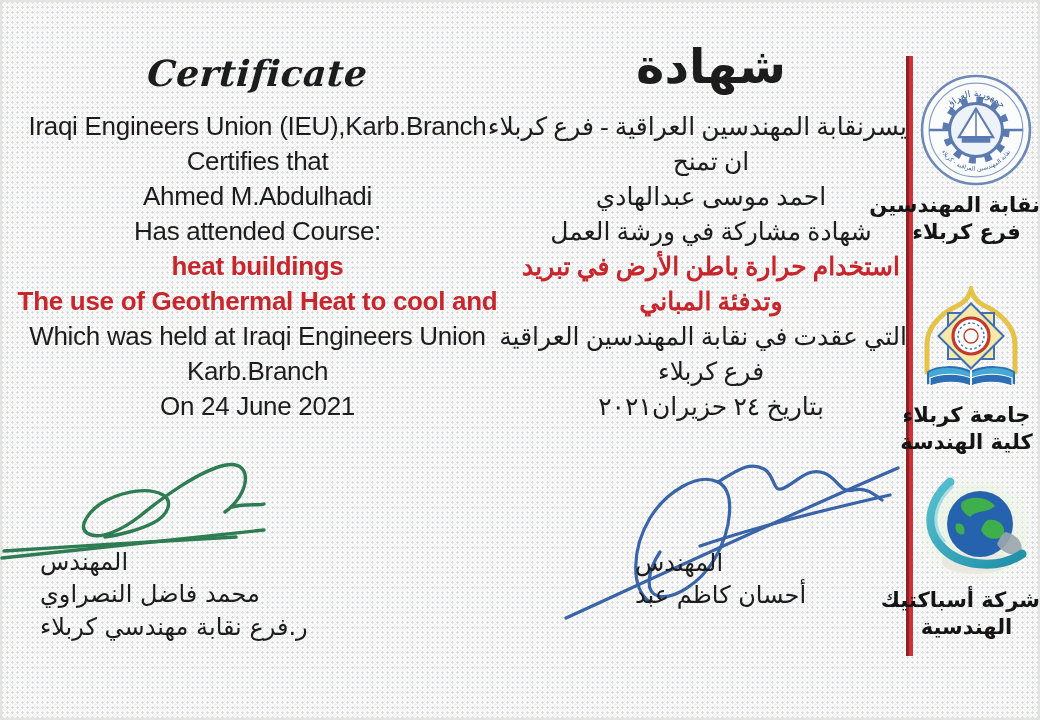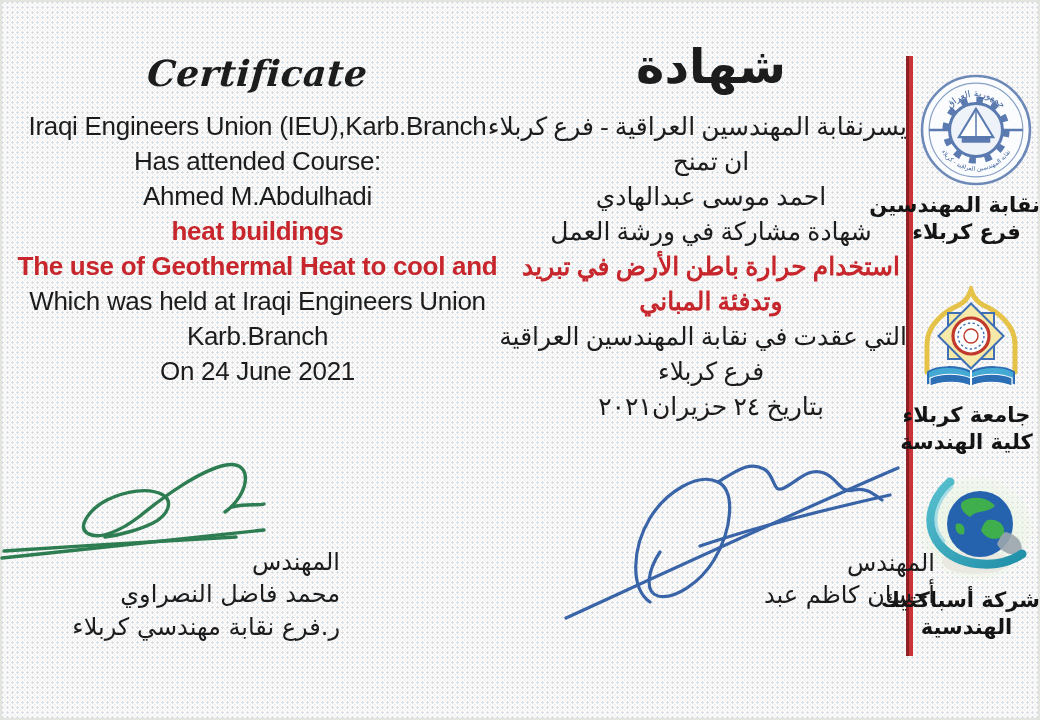--- a/index.html
+++ b/index.html
@@ -39,38 +39,39 @@
   }
   
   .logo{position:absolute;}
   .logo-caption{
     position:absolute;left:893px;width:147px;text-align:center;
     font-family:"DejaVu Sans",sans-serif;font-weight:700;font-size:21px;
     line-height:27px;color:#141414;direction:rtl;white-space:nowrap;
   }
   
   .sig-overlay{position:absolute;left:0;top:0;width:1040px;height:720px;pointer-events:none;}
-  .sig-block{position:absolute;text-align:right;font-family:"DejaVu Sans",sans-serif;color:#1c1c1c;direction:rtl;}
+  .sig-block{position:absolute;text-align:left;font-family:"DejaVu Sans",sans-serif;color:#1c1c1c;direction:rtl;}
   .sig-block .sig-title{font-size:24px;line-height:30px;}
   .sig-block .sig-name{font-size:24px;line-height:34px;}
   .sig-block .sig-role{font-size:24px;line-height:33px;}
   .sig-left{left:40px;top:547px;width:300px;}
   .sig-right{left:635px;top:548px;width:300px;}
 </style>
 </head>
 <body>
 
 <div class="certificate">
 
   <div class="col-en">
     <div class="en-title">Certificate</div>
     <div class="lines">
       <div class="line">Iraqi Engineers Union (IEU),Karb.Branch</div>
+      <div class="line">Certifies that</div>
+      <div class="line">Ahmed M.Abdulhadi</div>
       <div class="line">Has attended Course:</div>
-      <div class="line">Ahmed M.Abdulhadi</div>
       <div class="line red">heat buildings</div>
       <div class="line red">The use of Geothermal Heat to cool and</div>
       <div class="line">Which was held at Iraqi Engineers Union</div>
       <div class="line">Karb.Branch</div>
       <div class="line">On 24 June 2021</div>
     </div>
   </div>
 
   <div class="col-ar">
     <div class="ar-title">شهادة</div>

